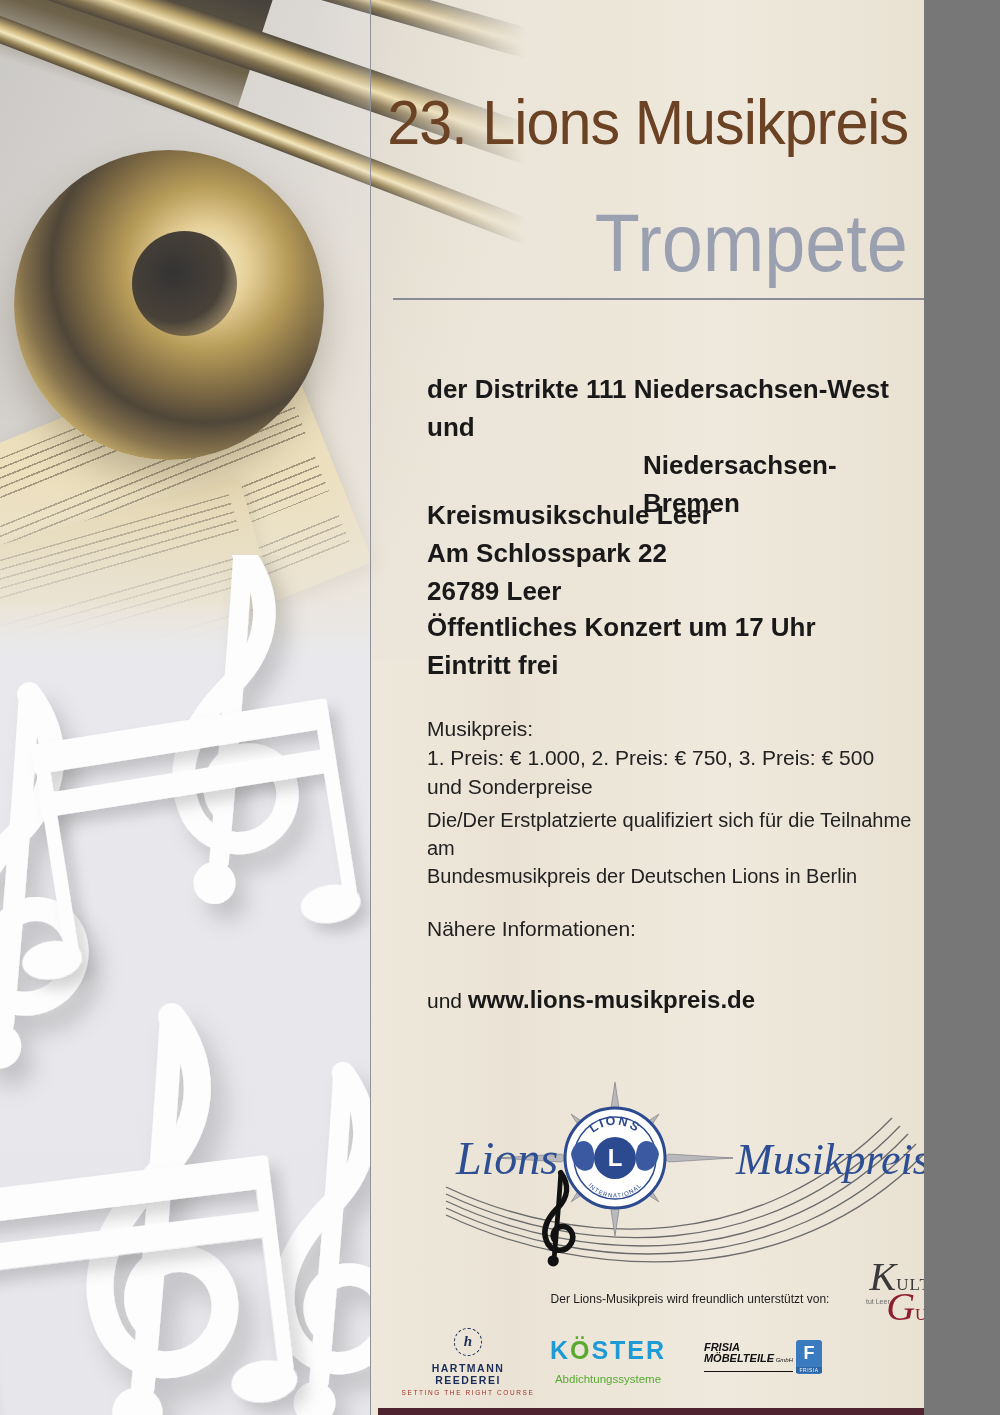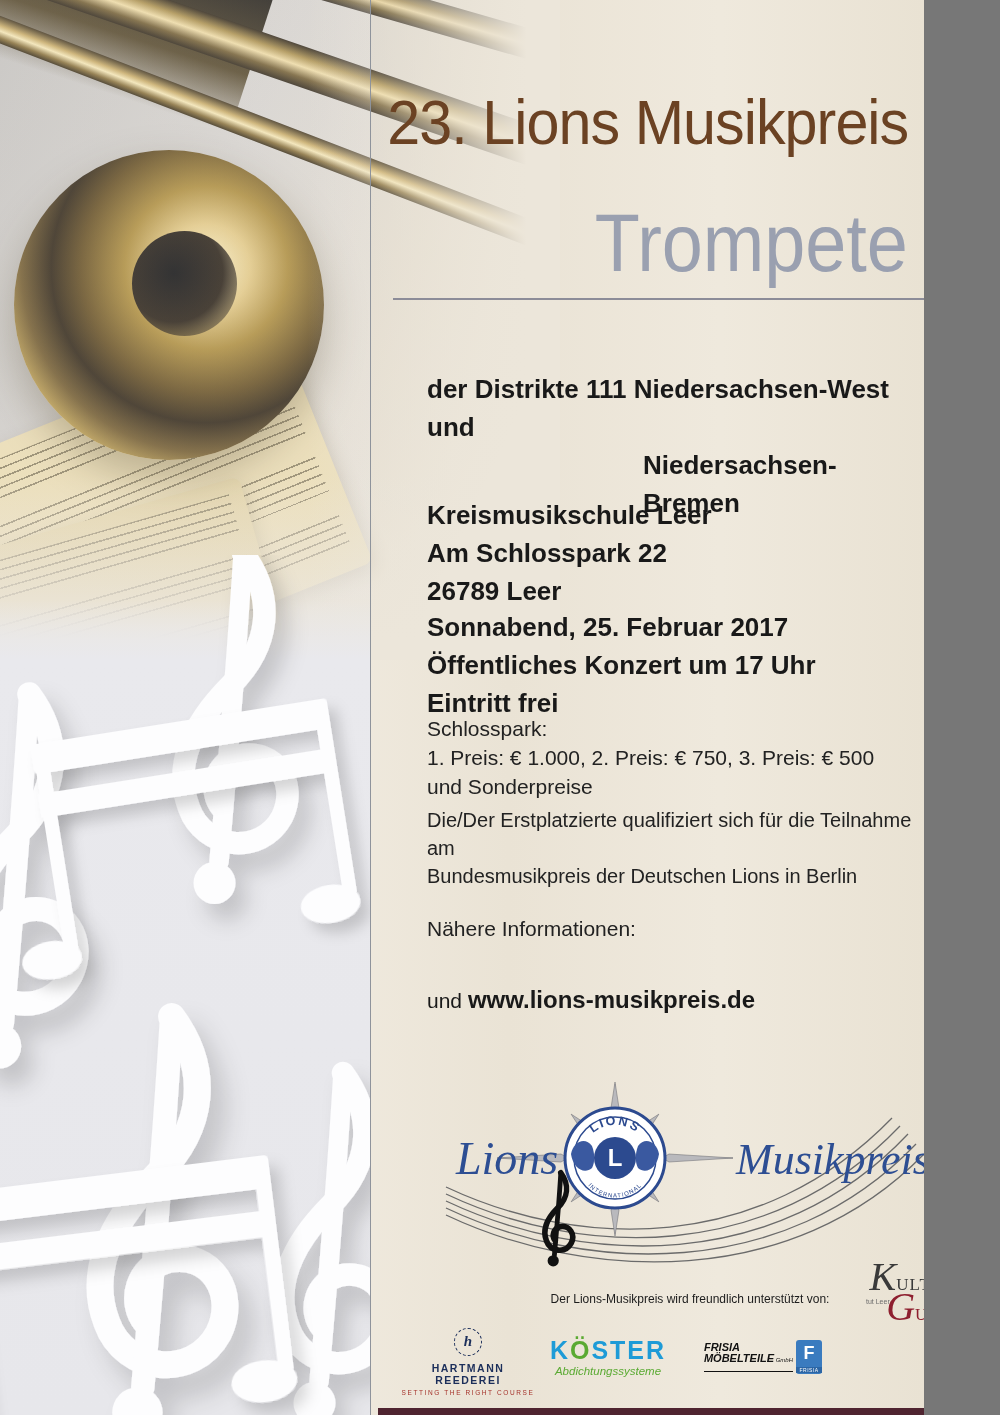--- a/index.html
+++ b/index.html
@@ -66,21 +66,21 @@
   .sp-head{position:absolute;left:380px;width:620px;top:1292px;text-align:center;font-size:12px;color:#1c1c1c;}
   .sponsor{position:absolute;text-align:center;}
   .hartmann{left:398px;top:1328px;width:140px;}
   .hart-mark{width:26px;height:26px;margin:0 auto 6px;border:1.6px dashed #1b2e5a;border-radius:50%;
     color:#1b2e5a;font-weight:bold;font-style:italic;font-size:15px;line-height:25px;font-family:"Liberation Serif",serif;}
   .hart-name{color:#1b2e5a;font-size:10.5px;font-weight:bold;letter-spacing:1.5px;}
   .hart-tag{color:#a5322a;font-size:6.5px;letter-spacing:1.6px;margin-top:3px;}
   .koester{left:548px;top:1336px;width:120px;}
   .ko-name{color:#1e9bd7;font-weight:bold;font-size:25px;letter-spacing:2px;}
   .ko-name .oe{color:#5aaa32;}
-  .ko-tag{color:#5aaa32;font-style:italic;font-size:11.5px;margin-top:0px;}
+  .ko-tag{color:#5aaa32;font-size:11.5px;margin-top:8px;}
   .frisia{left:698px;top:1340px;width:130px;}
   .fr-wrap{display:flex;align-items:center;justify-content:center;gap:3px;}
   .fr-text{color:#111;text-align:left;font-weight:bold;font-style:italic;font-size:11px;line-height:11px;
     border-bottom:1.5px solid #111;padding-bottom:5px;}
   .fr-text .gmbh{font-size:6px;font-weight:normal;}
   .fr-badge{width:26px;height:34px;background:#3a7bbf;border-radius:3px;color:#fff;position:relative;}
   .fr-badge .fglyph{font-weight:bold;font-size:18px;line-height:26px;}
   .fr-badge .fsmall{position:absolute;bottom:1px;left:0;right:0;font-size:5px;letter-spacing:.5px;background:#2c66a5;}
   .kultur{left:858px;top:1262px;width:110px;font-family:"Liberation Serif",serif;}
   .ku-row{line-height:30px;white-space:nowrap;}
@@ -149,27 +149,26 @@
     <div class="l2">Niedersachsen-Bremen</div>
   </div>
 
   <div class="tblock venue b26">
     <div>Kreismusikschule Leer</div>
     <div>Am Schlosspark 22</div>
     <div>26789 Leer</div>
   </div>
 
   <div class="tblock event b26">
-    <div>Sonnabend, 25. Februar 2017</div>
     <div>Öffentliches Konzert um 17 Uhr</div>
     <div>Eintritt frei</div>
   </div>
 
   <div class="tblock prizes r21">
-    <div>Schlosspark:</div>
+    <div>Musikpreis:</div>
     <div>1. Preis: € 1.000, 2. Preis: € 750, 3. Preis: € 500</div>
     <div>und Sonderpreise</div>
   </div>
 
   <div class="tblock infohead r21">Nähere Informationen:</div>
 
   <div class="tblock qual">
     <div>Die/Der Erstplatzierte qualifiziert sich für die Teilnahme am</div>
     <div>Bundesmusikpreis der Deutschen Lions in Berlin</div>
   </div>

